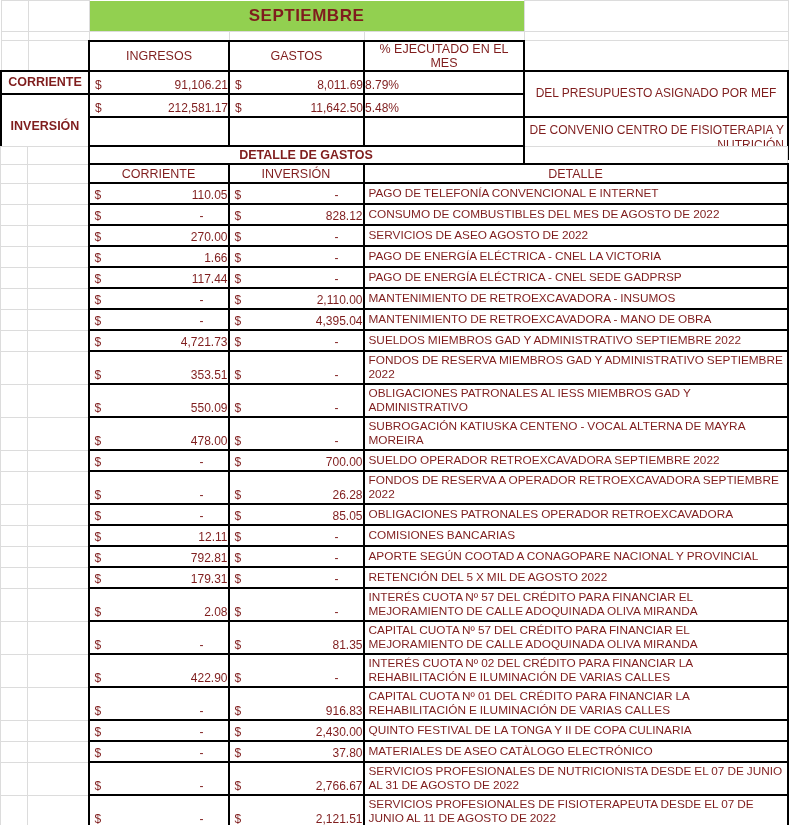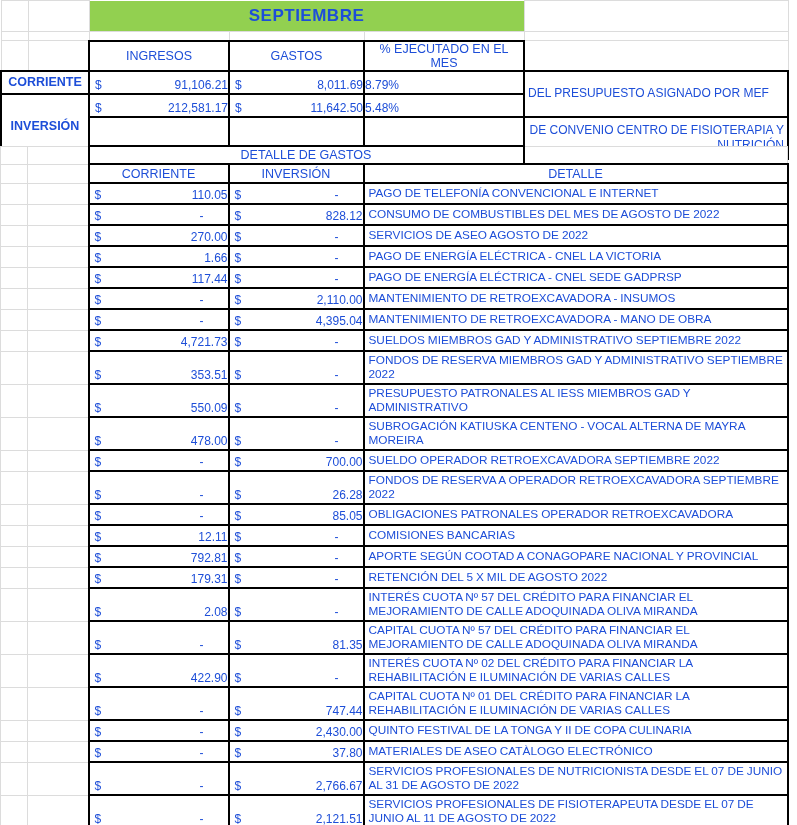--- a/index.html
+++ b/index.html
@@ -2,21 +2,21 @@
 <html lang="es"><head>
 <meta charset="utf-8">
 <style>
   html,body{margin:0;padding:0;background:#fff;}
   #sheet{
     position:relative;
     width:797px;height:825px;
     background:#fff;
     overflow:hidden;
     font-family:"Liberation Sans", sans-serif;
-    color:#1d4ed8;
+    color:#7f1d1d;
     -webkit-font-smoothing:antialiased;
   }
   table.t{
     border-collapse:collapse;
     table-layout:fixed;
     position:absolute;
     width:787px;
   }
   table.top{left:0;top:0;}
   table.detail{left:0;top:145px;}
@@ -44,23 +44,23 @@
   td.lbl{
     font-weight:bold;text-align:center;vertical-align:middle;
     font-size:12.5px;
   }
   td.money{vertical-align:bottom;}
   td.money .cur{float:left;padding:0 0 1px 5px;}
   td.money .amt{float:right;padding:0 0 1px 0;}
   td.money .amt.dash{padding-right:24px;}
   td.pct{text-align:left;vertical-align:bottom;padding:0 3px 1px 0;}
   td.note{vertical-align:middle;font-size:12px;line-height:15px;padding:1px 3px;}
-  td.note1{text-align:left;}
+  td.note1{text-align:center;}
   td.note2{text-align:right;}
-  td.title{font-weight:normal;text-align:center;vertical-align:middle;font-size:12.5px;}
+  td.title{font-weight:bold;text-align:center;vertical-align:middle;font-size:12.5px;}
   td.desc{
     text-align:left;vertical-align:middle;
     font-size:11.8px;line-height:13.5px;
     padding:2px 3px 2px 4px;
     word-spacing:-0.3px;
   }
   tr.vrow{height:21px;}
 
   tr.r0{height:31px;} tr.r1{height:9px;} tr.r2{height:17px;}
   tr.r3{height:23px;} tr.r4{height:23px;} tr.r5{height:42px;}
@@ -294,21 +294,21 @@
           <td class="g"></td>
           <td class="g"></td>
           <td class="cell money">
             <span class="cur">$</span>
             <span class="amt">550.09</span>
           </td>
           <td class="cell money">
             <span class="cur">$</span>
             <span class="amt dash">-</span>
           </td>
-          <td class="cell desc" colspan="2">PRESUPUESTO PATRONALES AL IESS MIEMBROS GAD Y ADMINISTRATIVO</td>
+          <td class="cell desc" colspan="2">OBLIGACIONES PATRONALES AL IESS MIEMBROS GAD Y ADMINISTRATIVO</td>
         </tr>
         <tr class="vrow">
           <td class="g"></td>
           <td class="g"></td>
           <td class="cell money">
             <span class="cur">$</span>
             <span class="amt">478.00</span>
           </td>
           <td class="cell money">
             <span class="cur">$</span>
@@ -435,21 +435,21 @@
         </tr>
         <tr class="vrow">
           <td class="g"></td>
           <td class="g"></td>
           <td class="cell money">
             <span class="cur">$</span>
             <span class="amt dash">-</span>
           </td>
           <td class="cell money">
             <span class="cur">$</span>
-            <span class="amt">747.44</span>
+            <span class="amt">916.83</span>
           </td>
           <td class="cell desc" colspan="2">CAPITAL CUOTA Nº 01 DEL CRÉDITO PARA FINANCIAR LA REHABILITACIÓN E ILUMINACIÓN DE VARIAS CALLES</td>
         </tr>
         <tr class="vrow">
           <td class="g"></td>
           <td class="g"></td>
           <td class="cell money">
             <span class="cur">$</span>
             <span class="amt dash">-</span>
           </td>

